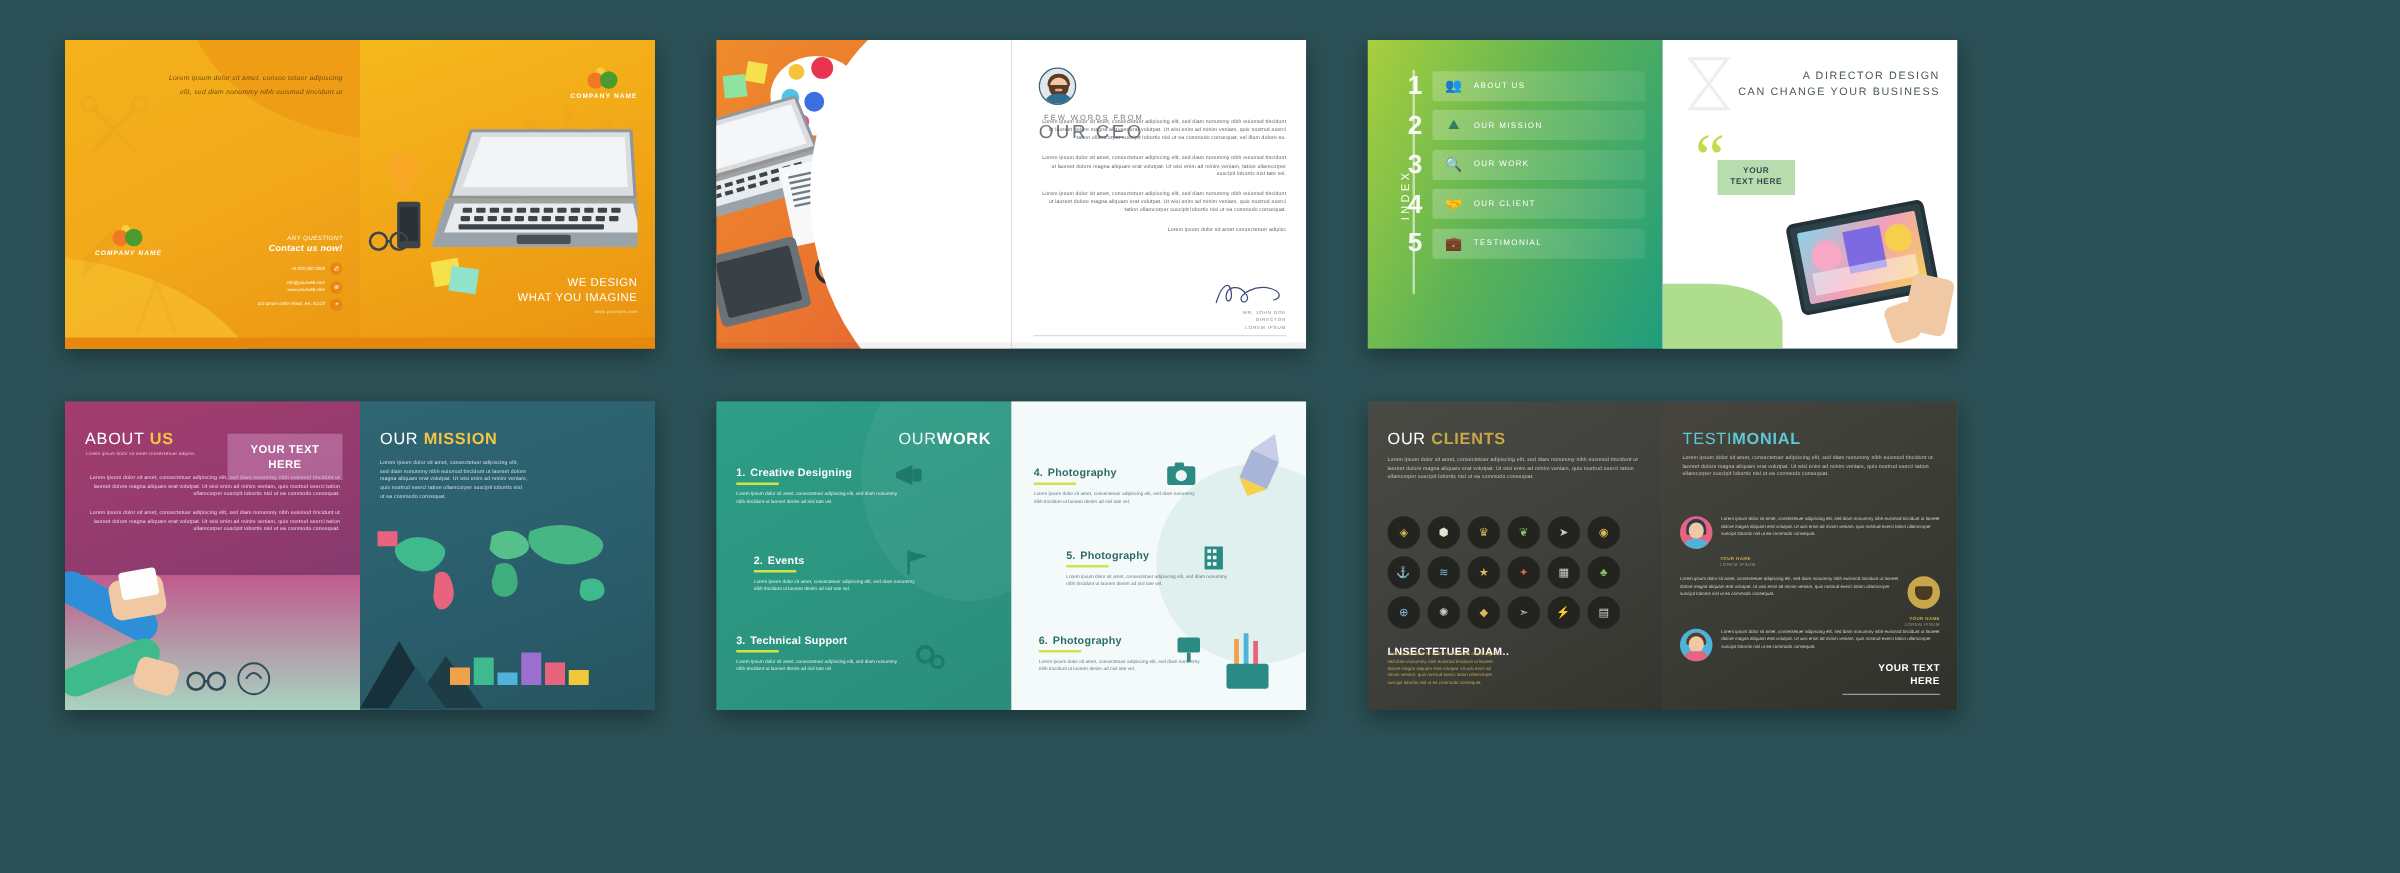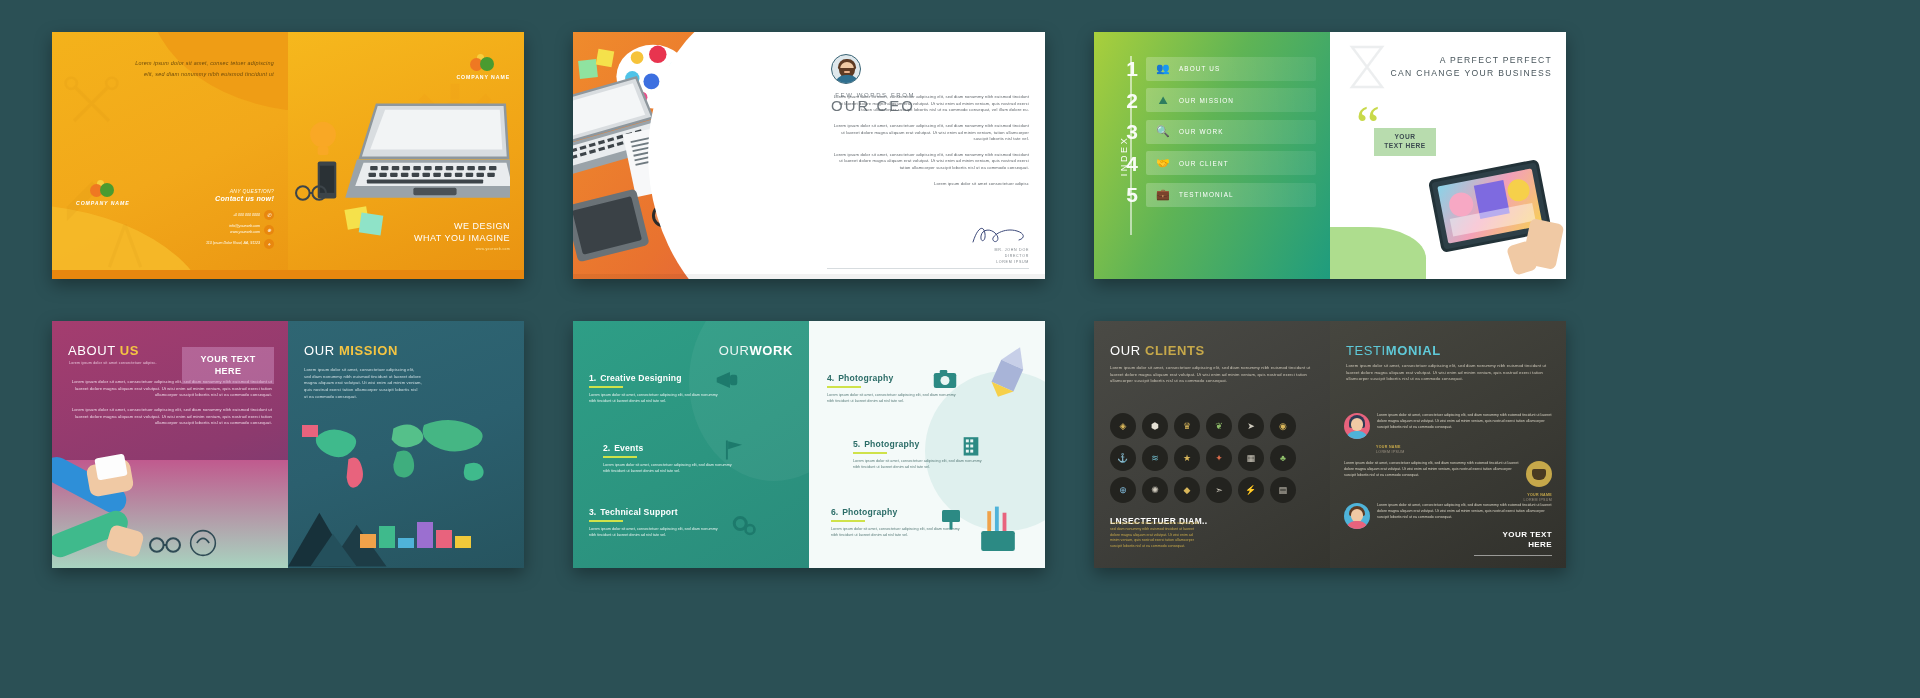--- a/index.html
+++ b/index.html
@@ -509,21 +509,21 @@
       <div class="page s3b">
         <svg class="wm" style="left:12px;top:10px;width:50px;height:50px;opacity:.12" viewBox="0 0 60 60">
             <path d="M12 6 H48 L30 30 L48 54 H12 L30 30 Z" fill="none" stroke="#6b7a80" stroke-width="3"></path>
           </svg>
         <svg class="wm" style="right:14px;bottom:56px;width:44px;height:44px;opacity:.1" viewBox="0 0 60 60">
             <circle cx="25" cy="25" r="16" fill="none" stroke="#6b7a80" stroke-width="4"></circle>
             <line x1="37" y1="37" x2="54" y2="54" stroke="#6b7a80" stroke-width="5"></line>
           </svg>
 
         <div class="perfect-head">
-          <div>A PERFECT PERFECT</div>
+          <div>A DIRECTOR DESIGN</div>
           <div>CAN CHANGE YOUR BUSINESS</div>
         </div>
         <div class="quote-mark">“</div>
         <div class="your-text-box">
           <div>YOUR</div>
           <div>TEXT HERE</div>
         </div>
 
         <div class="phone">
           <div class="phone-body">

